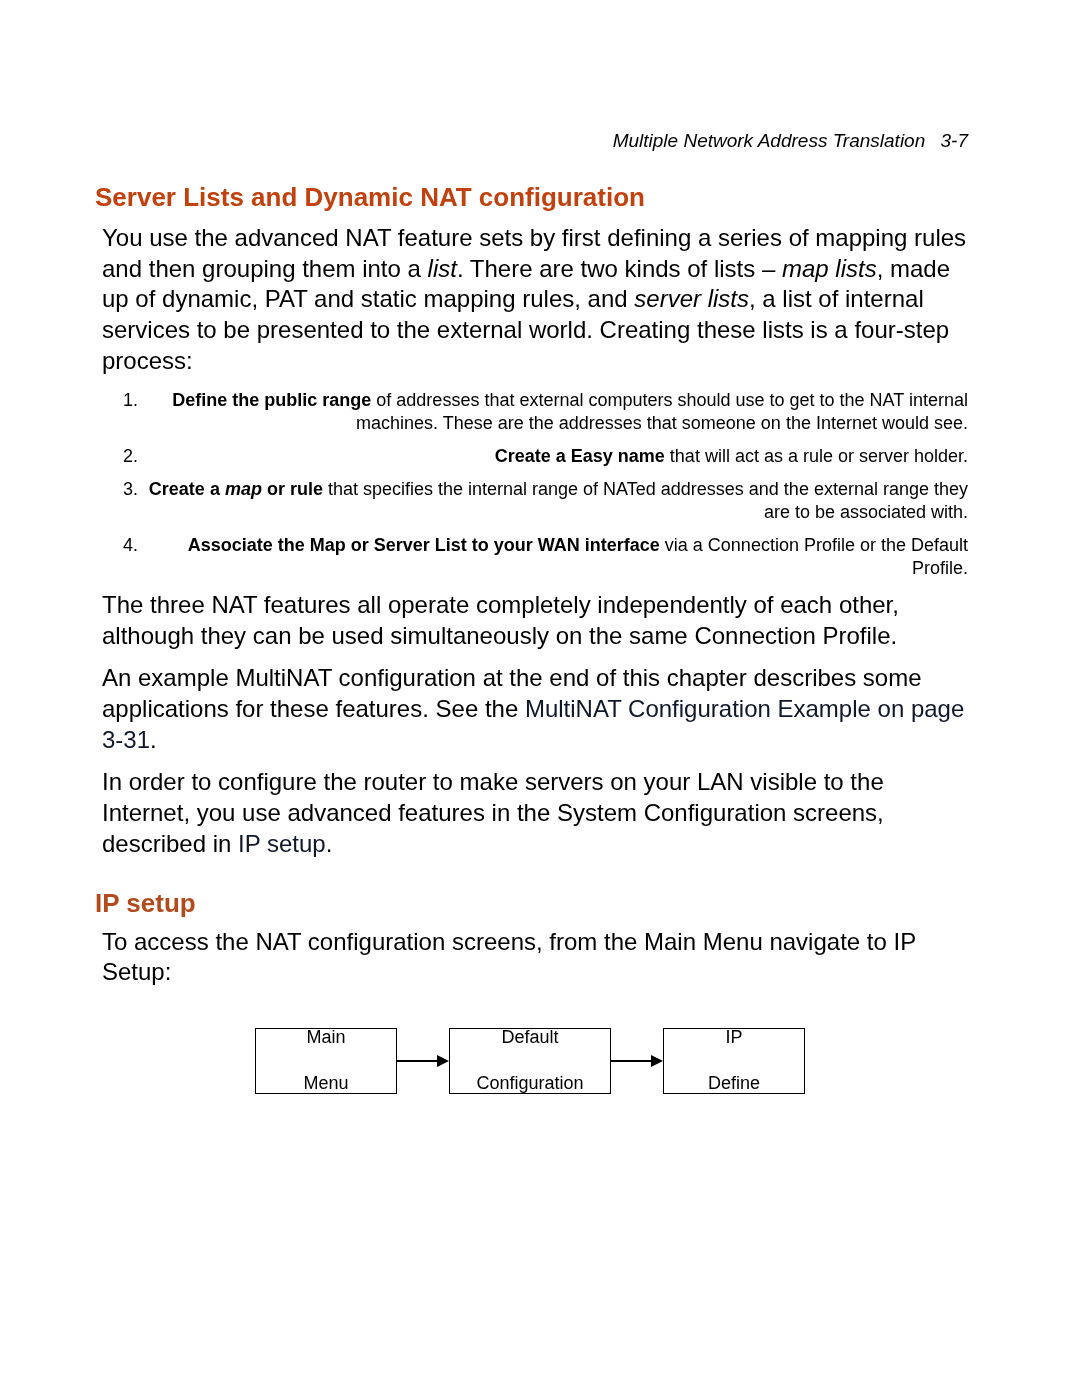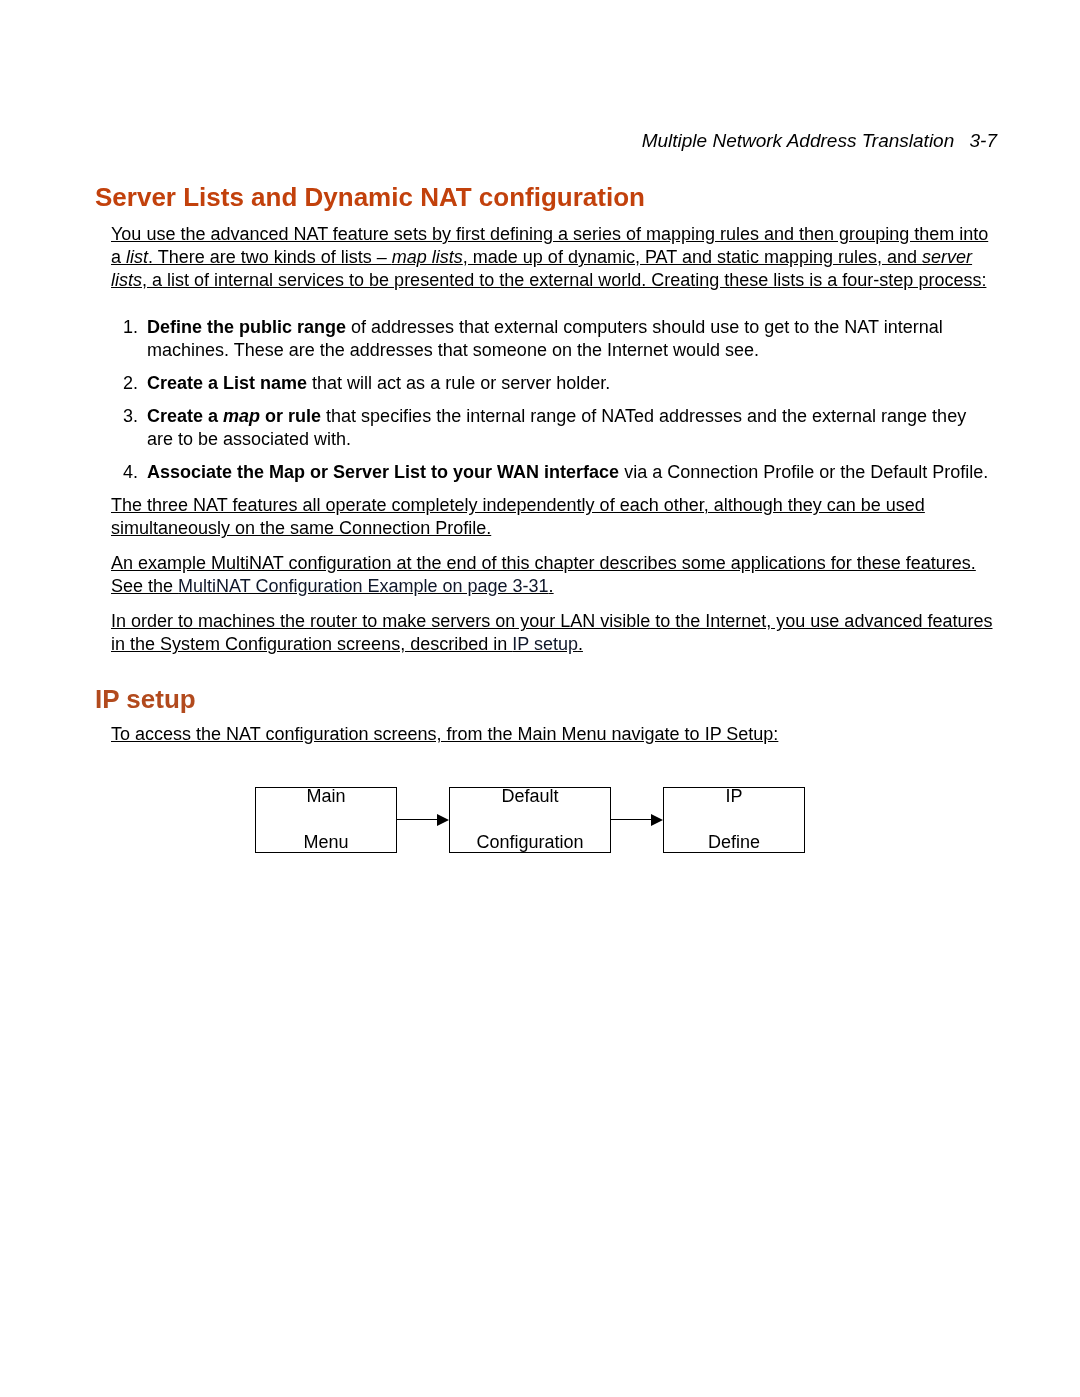--- a/index.html
+++ b/index.html
@@ -7,21 +7,21 @@
     padding: 0;
     background: #fff;
     font-family: Arial, Helvetica, sans-serif;
     color: #000;
   }
   .page {
     width: 1080px;
     height: 1397px;
     position: relative;
     box-sizing: border-box;
-    padding: 130px 83px 0 95px;
+    padding: 130px 112px 0 95px;
   }
   .running-header {
     text-align: right;
     font-style: italic;
     font-size: 19px;
     margin-bottom: 30px;
   }
   .running-header .pageno {
     font-style: italic;
     margin-left: 10px;
@@ -32,30 +32,30 @@
     color: #c2410c;
     margin: 0 0 10px 0;
   }
   h2.section {
     font-size: 26px;
     font-weight: bold;
     color: #b24a1d;
     margin: 28px 0 6px 0;
   }
   p {
-    font-size: 18px;
+    font-size: 24px;
     line-height: 1.28;
-    margin: 8px 0 12px 16px;
-    text-decoration: underline;
+    margin: 8px 0 12px 7px;
   }
   ol {
     font-size: 18px;
     line-height: 1.28;
-    margin: 24px 0 10px 0;
+    margin: 12px 0 10px 0;
     padding-left: 48px;
+    text-align: right;
   }
   li {
     margin-bottom: 10px;
     padding-left: 4px;
   }
   .b { font-weight: bold; }
   .i { font-style: italic; }
   .bi { font-weight: bold; font-style: italic; }
   a.link { color: #0f172a; text-decoration: none; text-align: right; }
   
@@ -112,39 +112,39 @@
 
   <p>
     <span>You use the advanced NAT feature sets by first defining a series of mapping rules and then grouping them into a </span><span class="i">list</span><span>. There are two kinds of lists – </span><span class="i">map lists</span><span>, made up of dynamic, PAT and static mapping rules, and </span><span class="i">server lists</span><span>, a list of internal services to be presented to the external world. Creating these lists is a four-step process:</span>
   </p>
 
   <ol>
     <li>
       <span class="b">Define the public range</span><span> of addresses that external computers should use to get to the NAT internal machines. These are the addresses that someone on the Internet would see.</span>
     </li>
     <li>
-      <span class="b">Create a List name</span><span> that will act as a rule or server holder.</span>
+      <span class="b">Create a Easy name</span><span> that will act as a rule or server holder.</span>
     </li>
     <li>
       <span class="b">Create a </span><span class="bi">map</span><span class="b"> or rule</span><span> that specifies the internal range of NATed addresses and the external range they are to be associated with.</span>
     </li>
     <li>
       <span class="b">Associate the Map or Server List to your WAN interface</span><span> via a Connection Profile or the Default Profile.</span>
     </li>
   </ol>
 
   <p>The three NAT features all operate completely independently of each other, although they can be used simultaneously on the same Connection Profile.</p>
 
 
   <p>
     <span>An example MultiNAT configuration at the end of this chapter describes some applications for these features. See the </span><a class="link" href="#">MultiNAT Configuration Example on page 3-31</a><span>.</span>
   </p>
 
   <p>
-    <span>In order to machines the router to make servers on your LAN visible to the Internet, you use advanced features in the System Configuration screens, described in </span><a class="link" href="#">IP setup</a><span>.</span>
+    <span>In order to configure the router to make servers on your LAN visible to the Internet, you use advanced features in the System Configuration screens, described in </span><a class="link" href="#">IP setup</a><span>.</span>
   </p>
 
   <h2 class="section">IP setup</h2>
 
   <p>To access the NAT configuration screens, from the Main Menu navigate to IP Setup:</p>
 
   <div class="diagram">
     <div class="dbox">
       <span>Main</span>
       <span>Menu</span>

